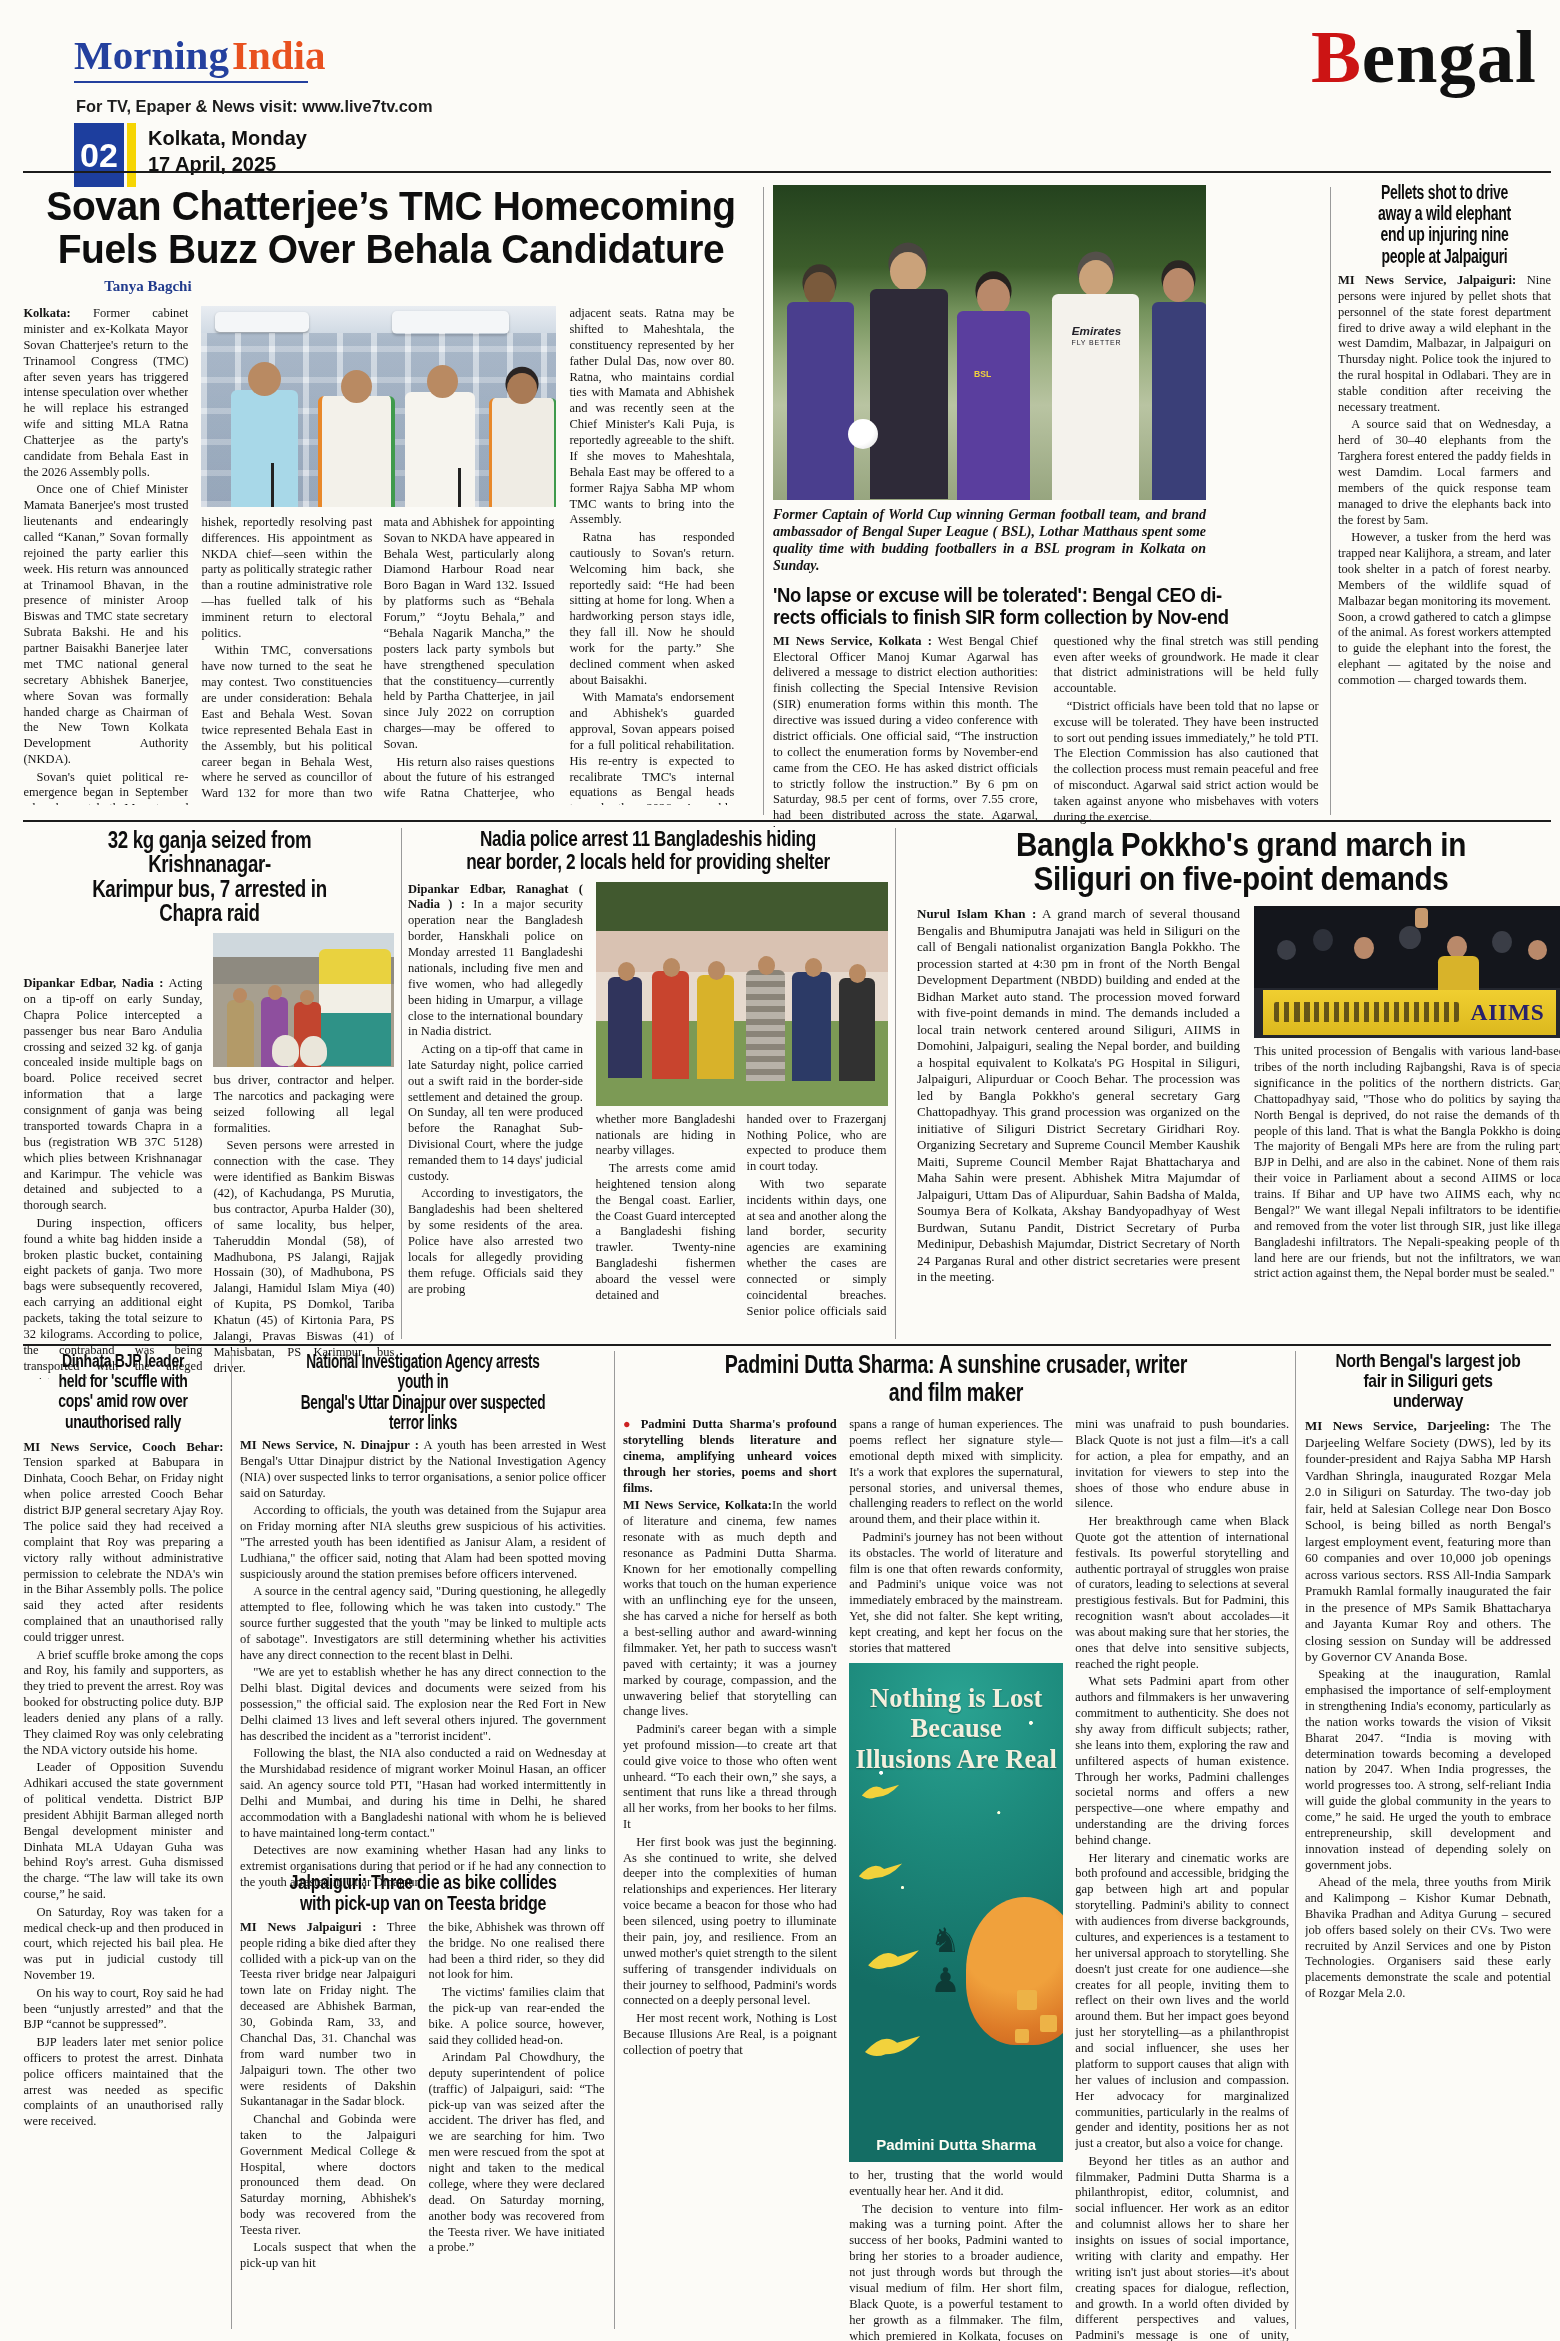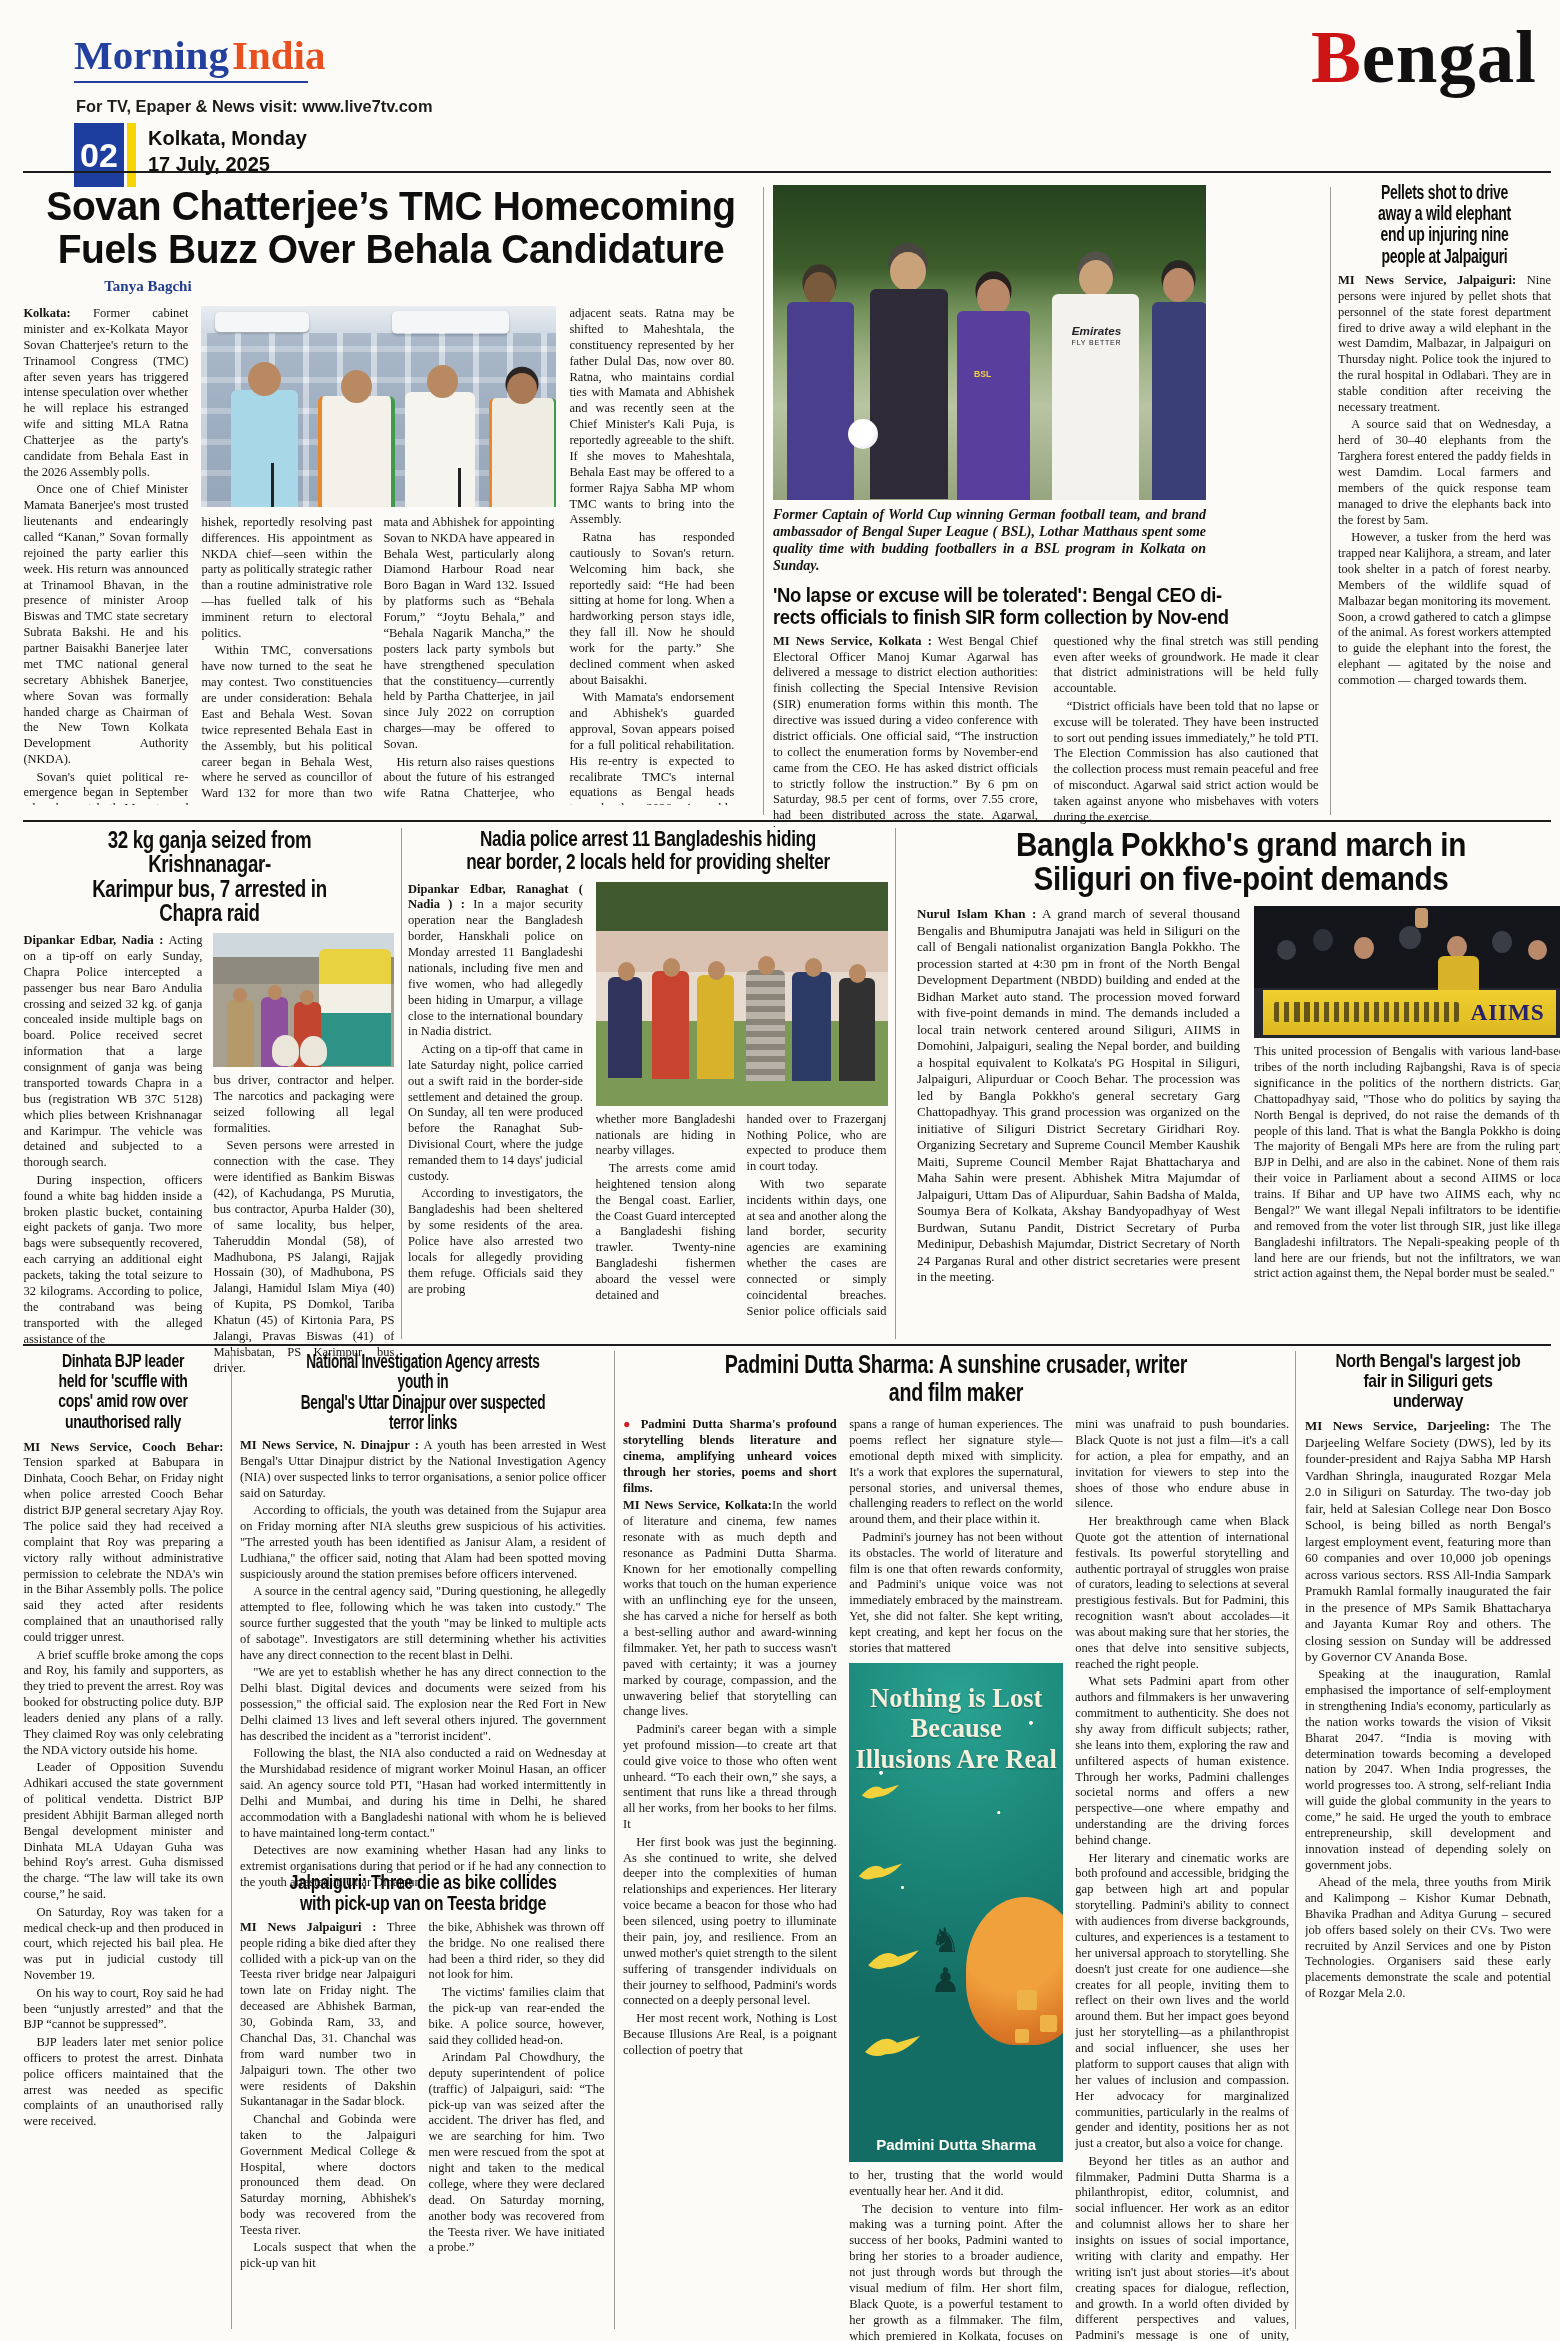--- a/index.html
+++ b/index.html
@@ -61,21 +61,21 @@
   <div class="abs" style="left:74px;top:31px;">
     <span class="logo-m">Morning</span>
     <span class="logo-i">India</span>
     <div style="height:2.3px;background:#24409e;width:234px;margin-top:1.6px;"></div>
   </div>
   <div class="abs tagline" style="left:76px;top:97px;">For TV, Epaper &amp; News visit: www.live7tv.com</div>
   <div class="abs pagenum" style="left:74px;top:123px;">02</div>
   <div class="abs" style="left:127px;top:123px;width:9.4px;height:64px;background:#f6d503;"></div>
   <div class="abs datebox" style="left:148px;top:125px;">
     <div>Kolkata, Monday</div>
-    <div>17 July, 2025</div>
+    <div>17 April, 2025</div>
   </div>
   <div class="abs section-title" style="right:23.4px;top:14px;">
     <span class="redcap">B</span><span>engal</span>
   </div>
   <div class="hdiv" style="left:23.4px;top:171px;width:1528px;height:2.3px;"></div>
 
   <section class="abs" style="left:23.4px;top:185px;width:736px;height:631px;">
     <div class="hl center" style="font-size:41px;">
       <div class="cond" style="transform:scaleX(.95);">Sovan Chatterjee’s TMC Homecoming</div>
       <div class="cond" style="transform:scaleX(.95);">Fuels Buzz Over Behala Candidature</div>
@@ -175,21 +175,21 @@
   </section>
 
   <div class="hdiv" style="left:23.4px;top:820px;width:1528px;"></div>
 
   <section class="abs" style="left:23.4px;top:828px;width:373px;height:511px;">
     <div class="hl center" style="font-size:23.4px;">
       <div class="cond" style="transform:scaleX(.8);">32 kg ganja seized from Krishnanagar-</div>
       <div class="cond" style="transform:scaleX(.8);">Karimpur bus, 7 arrested in Chapra raid</div>
     </div>
     <div style="display:flex;gap:11px;margin-top:7.8px;height:446px;">
-      <div class="col" style="width:179px;">
+      <div class="col" style="width:179px;margin-top:43px;">
         <p class="para"><b class="lead-label">Dipankar Edbar, Nadia :</b> <span>Acting on a tip-off on early Sunday, Chapra Police intercepted a passenger bus near Baro Andulia crossing and seized 32 kg. of ganja concealed inside multiple bags on board. Police received secret information that a large consignment of ganja was being transported towards Chapra in a bus (registration WB 37C 5128) which plies between Krishnanagar and Karimpur. The vehicle was detained and subjected to a thorough search.</span></p>
         <div class="plist">
             <p>During inspection, officers found a white bag hidden inside a broken plastic bucket, containing eight packets of ganja. Two more bags were subsequently recovered, each carrying an additional eight packets, taking the total seizure to 32 kilograms. According to police, the contraband was being transported with the alleged assistance of the</p>
           </div>
       </div>
       <div class="col" style="width:181px;">
         <div class="ph busph" style="width:181px;height:134px;margin-bottom:6.2px;">
           <div class="bus" style="right:3.1px;top:15.6px;width:72px;height:117px;"></div>
           <div class="fig" style="left:14px;bottom:0;width:26.5px;height:67px;background:#b39a68;"></div>
           <div class="head" style="left:20px;bottom:64px;width:14px;height:15px;"></div>

